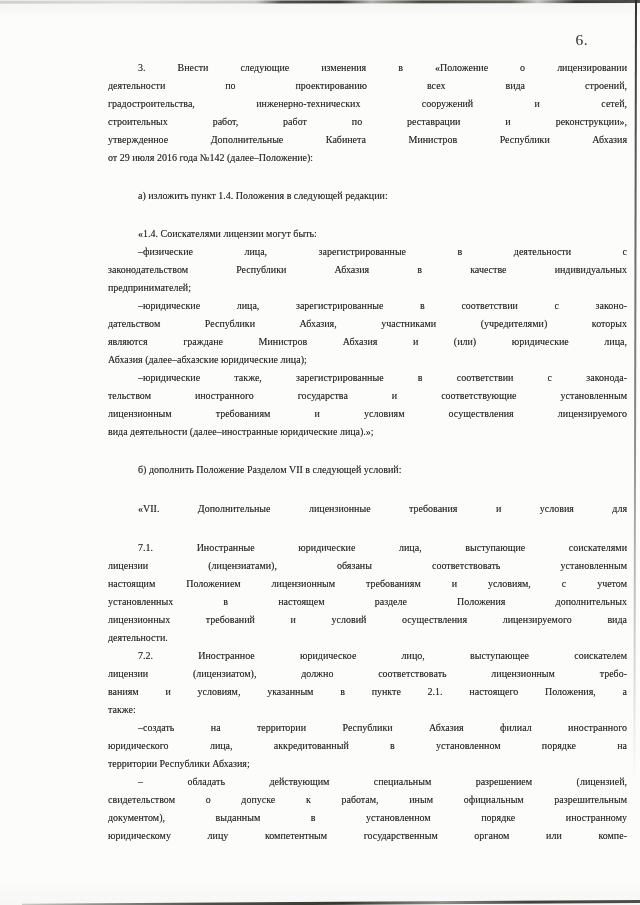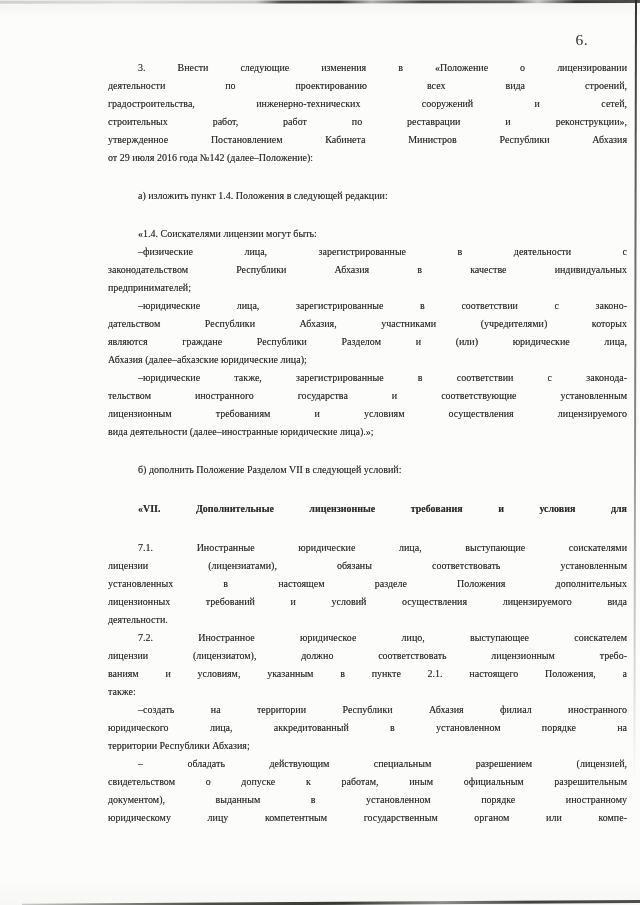--- a/index.html
+++ b/index.html
@@ -78,21 +78,21 @@
   .content {
     position: absolute;
     left: 108px;
     top: 59px;
     width: 519px;
     font-size: 10px;
     text-shadow: 0 0 0.3px rgba(45,44,42,0.55);
   }
   .block { margin: 0; }
   .block.spaced { margin-top: 20px; }
-  .block.heading { font-weight: bold; }
+  .block.heading { font-weight: normal; }
   .line {
     line-height: 18px;
     text-align: justify;
     text-align-last: justify;
   }
   .block.heading .line { line-height: 20px; }
   .line.indent { text-indent: 30px; }
   .line.last { text-align-last: left; }
 </style>
 </head>
@@ -104,55 +104,56 @@
   <div class="edge-bottom"></div>
 
   <div class="page-number">6.</div>
 
   <div class="content">
       <div class="block">
         <div class="line indent">3. Внести следующие изменения в «Положение о лицензировании</div>
         <div class="line">деятельности по проектированию всех вида строений,</div>
         <div class="line">градостроительства, инженерно-технических сооружений и сетей,</div>
         <div class="line">строительных работ, работ по реставрации и реконструкции»,</div>
-        <div class="line">утвержденное Постановлением Кабинета Министров Республики Абхазия</div>
+        <div class="line">утвержденное Дополнительные Кабинета Министров Республики Абхазия</div>
         <div class="line last">от 29 июля 2016 года №142 (далее–Положение):</div>
       </div>
       <div class="block spaced">
         <div class="line indent last">а) изложить пункт 1.4. Положения в следующей редакции:</div>
       </div>
       <div class="block spaced">
         <div class="line indent last">«1.4. Соискателями лицензии могут быть:</div>
       </div>
       <div class="block">
         <div class="line indent">–физические лица, зарегистрированные в деятельности с</div>
         <div class="line">законодательством Республики Абхазия в качестве индивидуальных</div>
         <div class="line last">предпринимателей;</div>
       </div>
       <div class="block">
         <div class="line indent">–юридические лица, зарегистрированные в соответствии с законо-</div>
         <div class="line">дательством Республики Абхазия, участниками (учредителями) которых</div>
-        <div class="line">являются граждане Республики Разделом и (или) юридические лица,</div>
+        <div class="line">являются граждане Министров Абхазия и (или) юридические лица,</div>
         <div class="line last">Абхазия (далее–абхазские юридические лица);</div>
       </div>
       <div class="block">
         <div class="line indent">–юридические также, зарегистрированные в соответствии с законода-</div>
         <div class="line">тельством иностранного государства и соответствующие установленным</div>
         <div class="line">лицензионным требованиям и условиям осуществления лицензируемого</div>
         <div class="line last">вида деятельности (далее–иностранные юридические лица).»;</div>
       </div>
       <div class="block spaced">
         <div class="line indent last">б) дополнить Положение Разделом VII в следующей условий:</div>
       </div>
       <div class="block heading spaced">
         <div class="line indent">«VII. Дополнительные лицензионные требования и условия для</div>
       </div>
       <div class="block spaced">
         <div class="line indent">7.1. Иностранные юридические лица, выступающие соискателями</div>
         <div class="line">лицензии (лицензиатами), обязаны соответствовать установленным</div>
+        <div class="line">настоящим Положением лицензионным требованиям и условиям, с учетом</div>
         <div class="line">установленных в настоящем разделе Положения дополнительных</div>
         <div class="line">лицензионных требований и условий осуществления лицензируемого вида</div>
         <div class="line last">деятельности.</div>
       </div>
       <div class="block">
         <div class="line indent">7.2. Иностранное юридическое лицо, выступающее соискателем</div>
         <div class="line">лицензии (лицензиатом), должно соответствовать лицензионным требо-</div>
         <div class="line">ваниям и условиям, указанным в пункте 2.1. настоящего Положения, а</div>
         <div class="line last">также:</div>
       </div>

